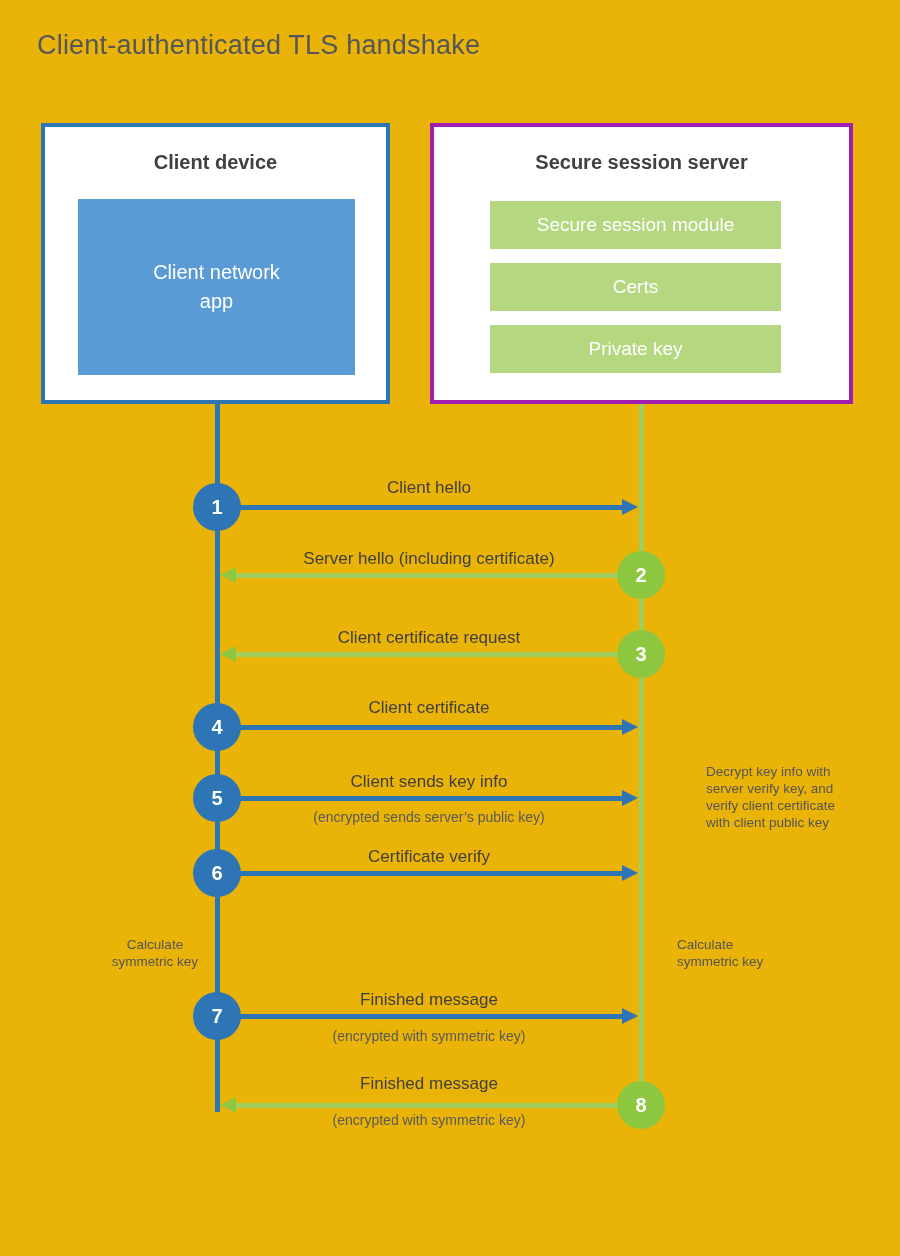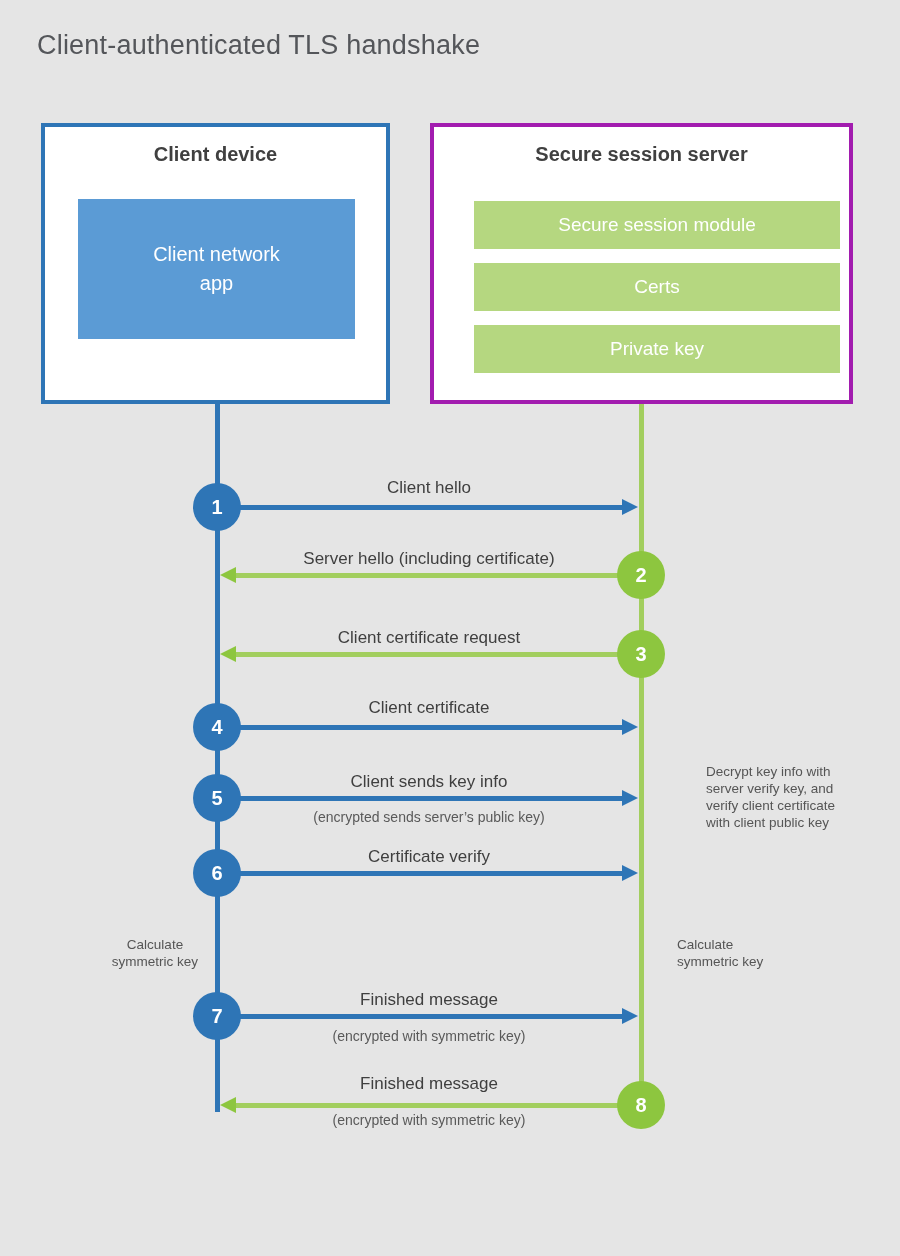--- a/index.html
+++ b/index.html
@@ -1,33 +1,33 @@
 <!DOCTYPE html>
 <html><head>
 <meta charset="utf-8">
 <style>
   html,body{margin:0;padding:0;background:#ffffff;}
   body{font-family:"Liberation Sans","DejaVu Sans",sans-serif;}
-  .page{position:relative;width:900px;height:1256px;background:#e5e5e5;overflow:hidden;}
+  .page{position:relative;width:900px;height:1256px;background:#eab308;overflow:hidden;}
 
   .page-title{position:absolute;left:37px;top:30px;font-size:27px;font-weight:300;
     color:#54565a;letter-spacing:0.2px;}
 
   
   .actor-box{position:absolute;top:123px;height:281px;box-sizing:border-box;background:#fff;}
   .actor-box.client{left:41px;width:349px;border:4px solid #2E75B6;}
   .actor-box.server{left:430px;width:423px;border:4px solid #a21caf;}
-  .actor-title{position:absolute;left:0;right:0;top:16px;text-align:center;
+  .actor-title{position:absolute;left:0;right:0;top:24px;text-align:center;
     font-size:20px;font-weight:bold;color:#404040;}
 
-  .app-box{position:absolute;left:33px;top:72px;width:277px;height:140px;background:#5B9BD5;
+  .app-box{position:absolute;left:33px;top:72px;width:277px;height:176px;background:#5B9BD5;
     display:flex;flex-direction:column;align-items:center;justify-content:center;
     color:#fff;font-size:20px;line-height:1.45;}
 
-  .module-bar{position:absolute;left:40px;width:366px;height:48px;background:#B5D780;
+  .module-bar{position:absolute;left:56px;width:291px;height:48px;background:#B5D780;
     display:flex;align-items:center;justify-content:center;color:#fff;font-size:19px;}
   .module-bar.m0{top:74px;}
   .module-bar.m1{top:136px;}
   .module-bar.m2{top:198px;}
 
   
   .vline{position:absolute;top:404px;width:5px;height:708px;}
   .vline.client{left:215px;background:#2E75B6;}
   .vline.server{left:639px;background:#A2CE5E;}
 

